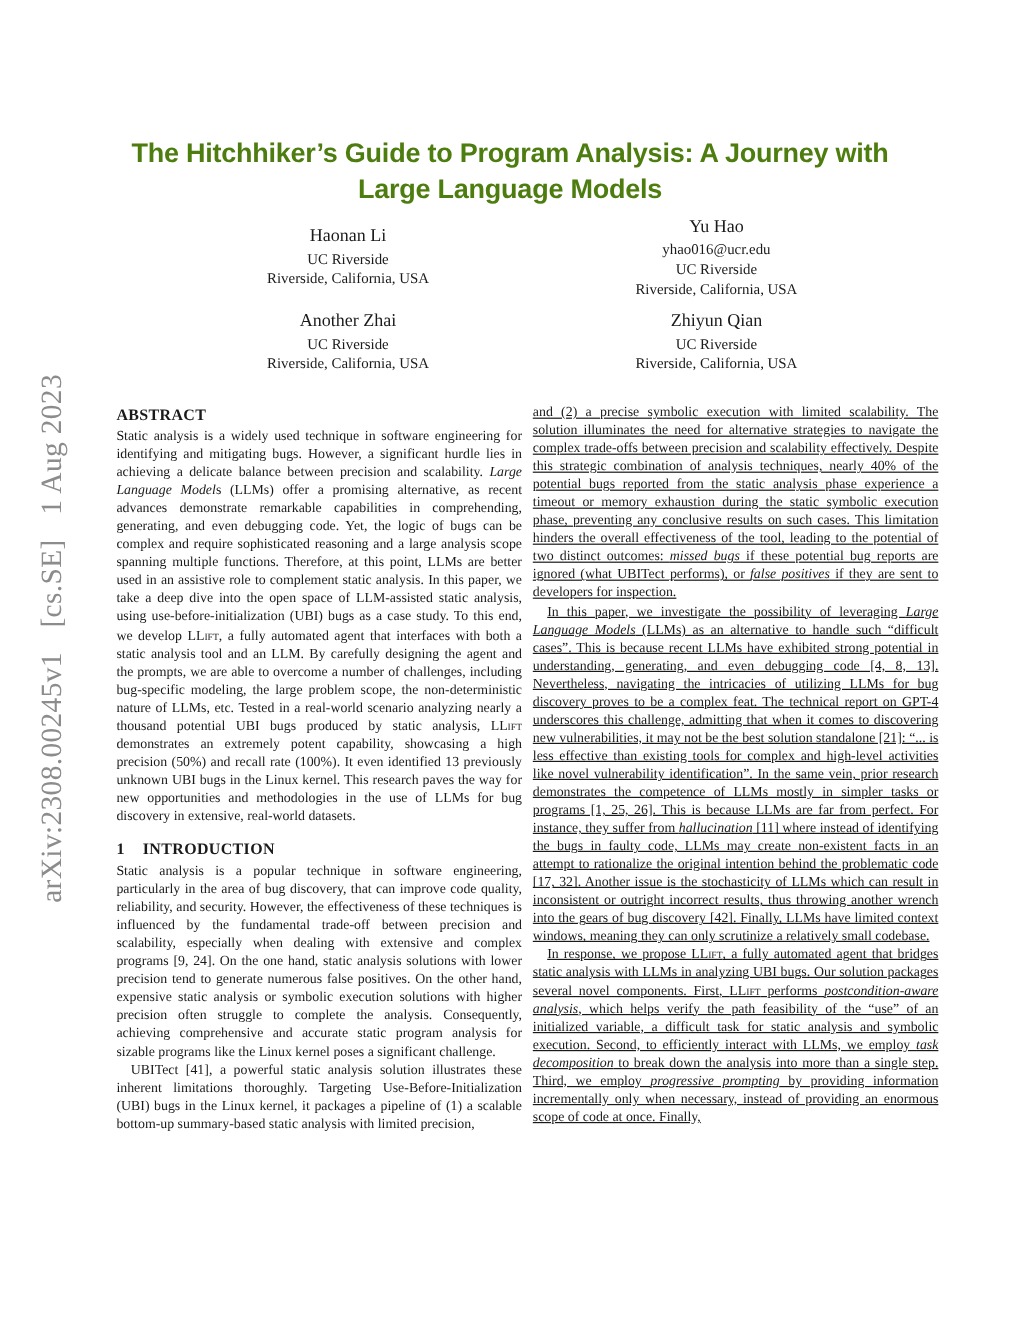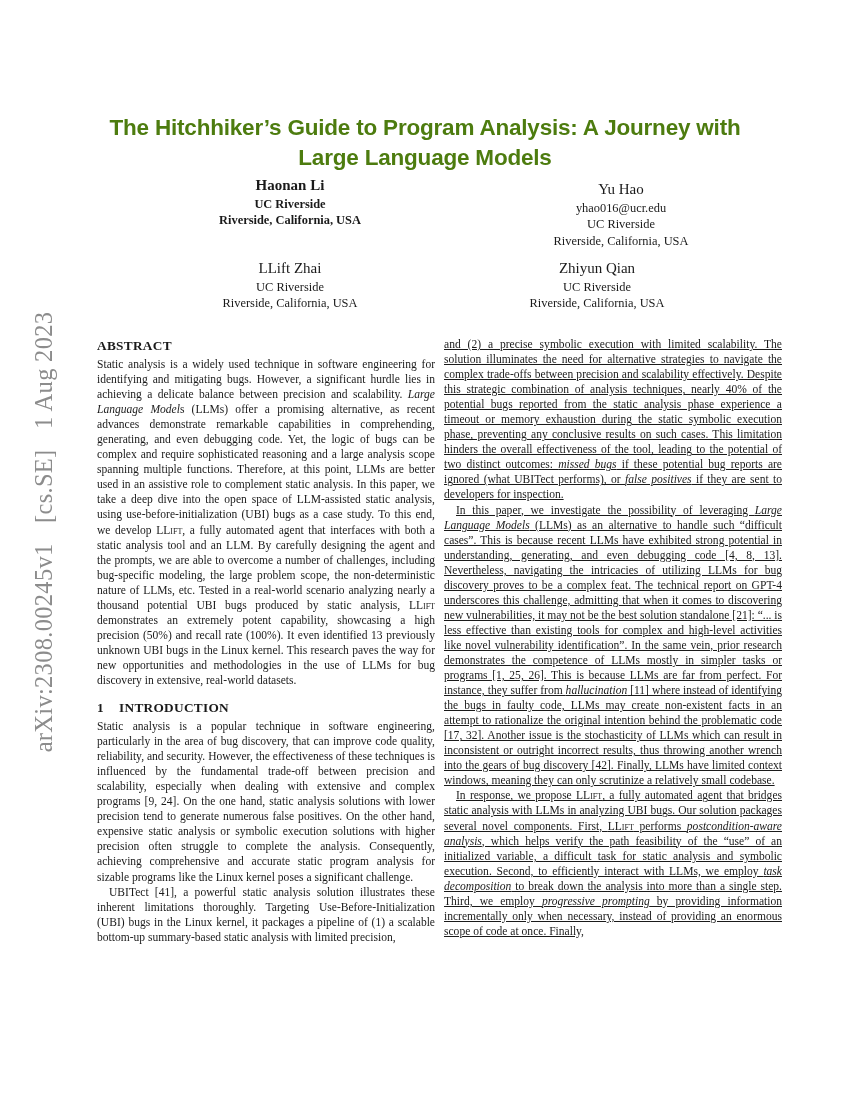--- a/index.html
+++ b/index.html
@@ -34,33 +34,33 @@
   <span>arXiv:2308.00245v1</span>
   <span>[cs.SE]</span>
   <span>1 Aug 2023</span>
 </div>
 
 <div class="page-title">
   <div>The Hitchhiker’s Guide to Program Analysis: A Journey with</div>
   <div>Large Language Models</div>
 </div>
 
-<div class="author" style="left:160px; top:176px;font-weight:bold;">
+<div class="author" style="left:160px; top:188px;">
   <span class="name">Haonan Li</span>
   <span>UC Riverside</span>
   <span>Riverside, California, USA</span>
 </div>
-<div class="author" style="left:491px; top:180px;">
+<div class="author" style="left:467px; top:180px;">
   <span class="name">Yu Hao</span>
   <span>yhao016@ucr.edu</span>
   <span>UC Riverside</span>
   <span>Riverside, California, USA</span>
 </div>
 <div class="author" style="left:160px; top:259px;">
-  <span class="name">LLift Zhai</span>
+  <span class="name">Another Zhai</span>
   <span>UC Riverside</span>
   <span>Riverside, California, USA</span>
 </div>
 <div class="author" style="left:467px; top:259px;">
   <span class="name">Zhiyun Qian</span>
   <span>UC Riverside</span>
   <span>Riverside, California, USA</span>
 </div>
 
 <div class="col col-left">

